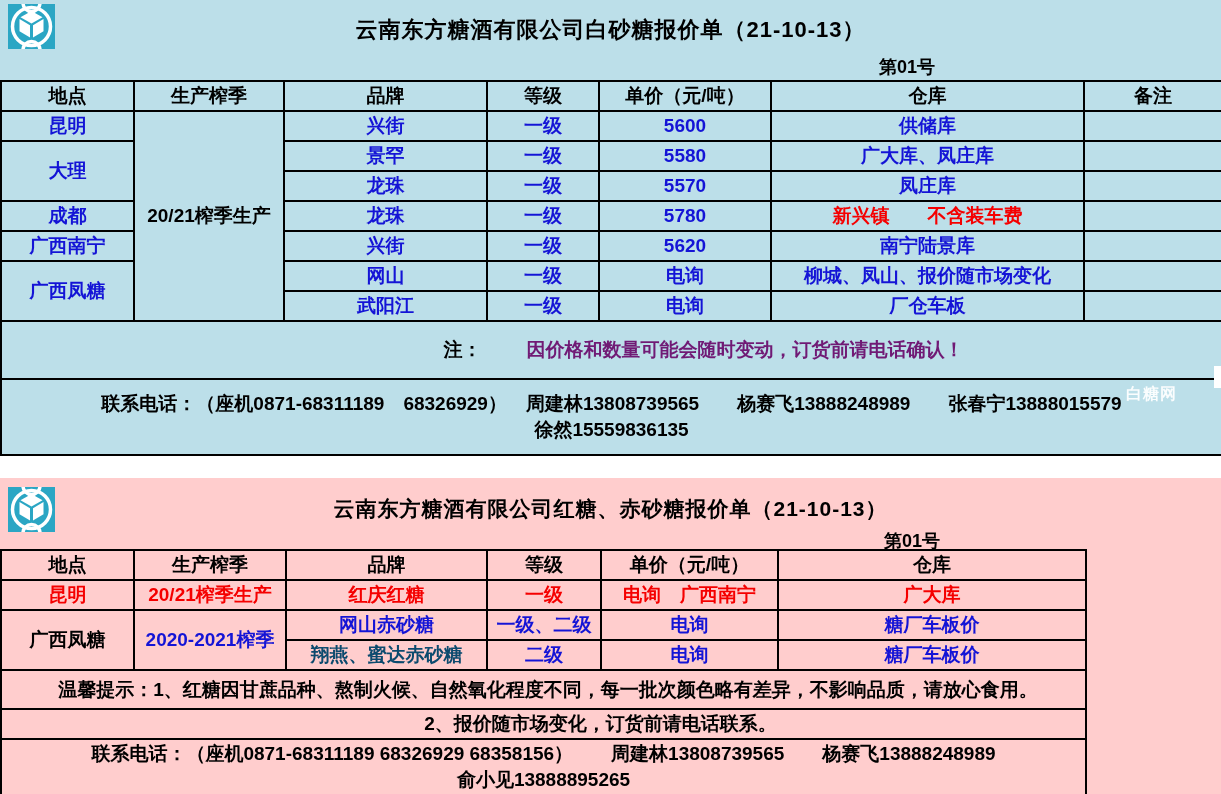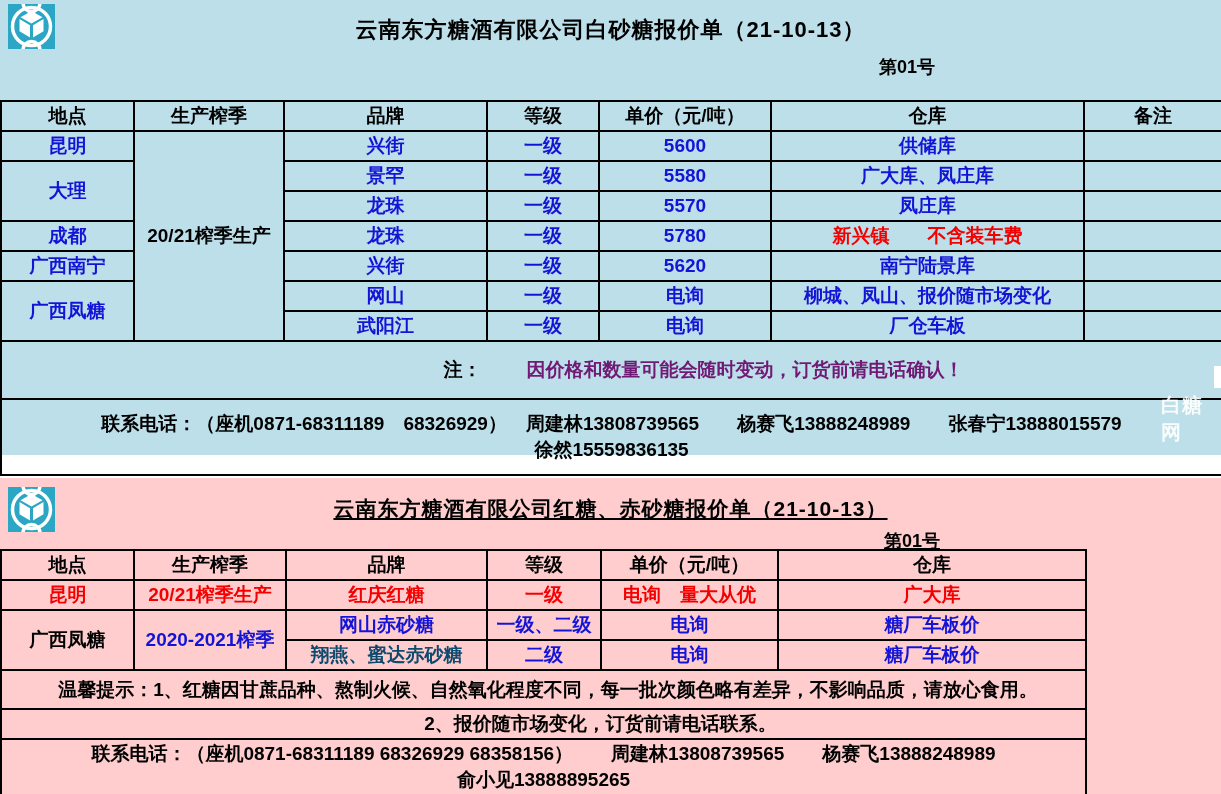--- a/index.html
+++ b/index.html
@@ -3,22 +3,22 @@
 <meta charset="utf-8">
 <style>
   html,body{margin:0;padding:0;background:#fff;}
   body{width:1221px;height:794px;position:relative;overflow:hidden;
        font-family:"Liberation Sans","DejaVu Sans",sans-serif;font-weight:bold;color:#000;}
   .panel{position:relative;width:1221px;}
   .panel.blue{height:455px;background:#BCDFE9;}
   .panel.pink{height:316px;background:#FFCDCD;}
   .gap{height:23px;background:#ffffff;}
   .panel-head{position:relative;}
-  .panel.blue .panel-head{height:100px;}
-  .panel.pink .panel-head{height:71px;text-decoration:underline;}
+  .panel.blue .panel-head{height:80px;}
+  .panel.pink .panel-head{height:71px;}
   .logo{position:absolute;left:8px;top:4px;display:block;width:47px;height:45px;}
   .panel.pink .logo{top:9px;}
   .title{text-align:center;font-size:22px;letter-spacing:1px;padding-top:15px;}
   .panel.pink .title{font-size:21px;padding-top:17px;}
   .issue{width:935px;text-align:right;font-size:18px;margin-top:10px;}
   .panel.pink .issue{width:940px;margin-top:6px;}
   table.grid{border-collapse:collapse;table-layout:fixed;}
   table.grid td{border:2px solid #000;text-align:center;vertical-align:middle;
                 font-size:19px;font-weight:bold;overflow:hidden;white-space:nowrap;}
   .grid-top{width:1221px;}
@@ -34,22 +34,22 @@
   .note-label{margin-right:45px;font-size:19px;}
   .note-red{color:#701a75;font-size:19px;}
   tr.contact-row{height:76px;}
   td.contact-cell{font-size:19px;line-height:26px;text-align:center;}
   tr.tip1-row{height:39px;}
   tr.tip2-row{height:24px;}
   td.tip-cell{text-align:left;padding-left:10px;font-size:19px;}
   td.tip-cell.indent{padding-left:115px;}
   .grid-bot tr.contact-row{height:53px;}
   .grid-bot tr.contact-row td{border-bottom:none;}
-  .watermark{position:absolute;left:1126px;top:392px;font-size:20px;
-             color:rgba(255,255,255,0.92);letter-spacing:1px;margin-left:35px;}
+  .watermark{position:absolute;left:1126px;top:384px;font-size:16px;
+             color:rgba(255,255,255,0.92);letter-spacing:1px;}
   .notch{position:absolute;right:0;top:366px;width:7px;height:22px;background:#fff;}
 </style>
 </head>
 <body>
 
 <section class="panel blue">
   <header class="panel-head">
     <span class="logo">
       <svg width="47" height="45" viewBox="0 0 47 45">
         <rect width="47" height="45" fill="#2BA6C4"></rect>
@@ -200,21 +200,21 @@
       <td>品牌</td>
       <td>等级</td>
       <td>单价（元/吨）</td>
       <td>仓库</td>
     </tr>
     <tr class="data">
       <td class="t-red">昆明</td>
       <td class="t-red">20/21榨季生产</td>
       <td class="t-red">红庆红糖</td>
       <td class="t-red">一级</td>
-      <td class="t-red">电询　量大从优</td>
+      <td class="t-red">电询　广西南宁</td>
       <td class="t-red">广大库</td>
     </tr>
     <tr class="data">
       <td rowspan="2">广西凤糖</td>
       <td rowspan="2" class="t-blue">2020-2021榨季</td>
       <td class="t-blue">网山赤砂糖</td>
       <td class="t-blue">一级、二级</td>
       <td class="t-blue">电询</td>
       <td class="t-blue">糖厂车板价</td>
     </tr>

